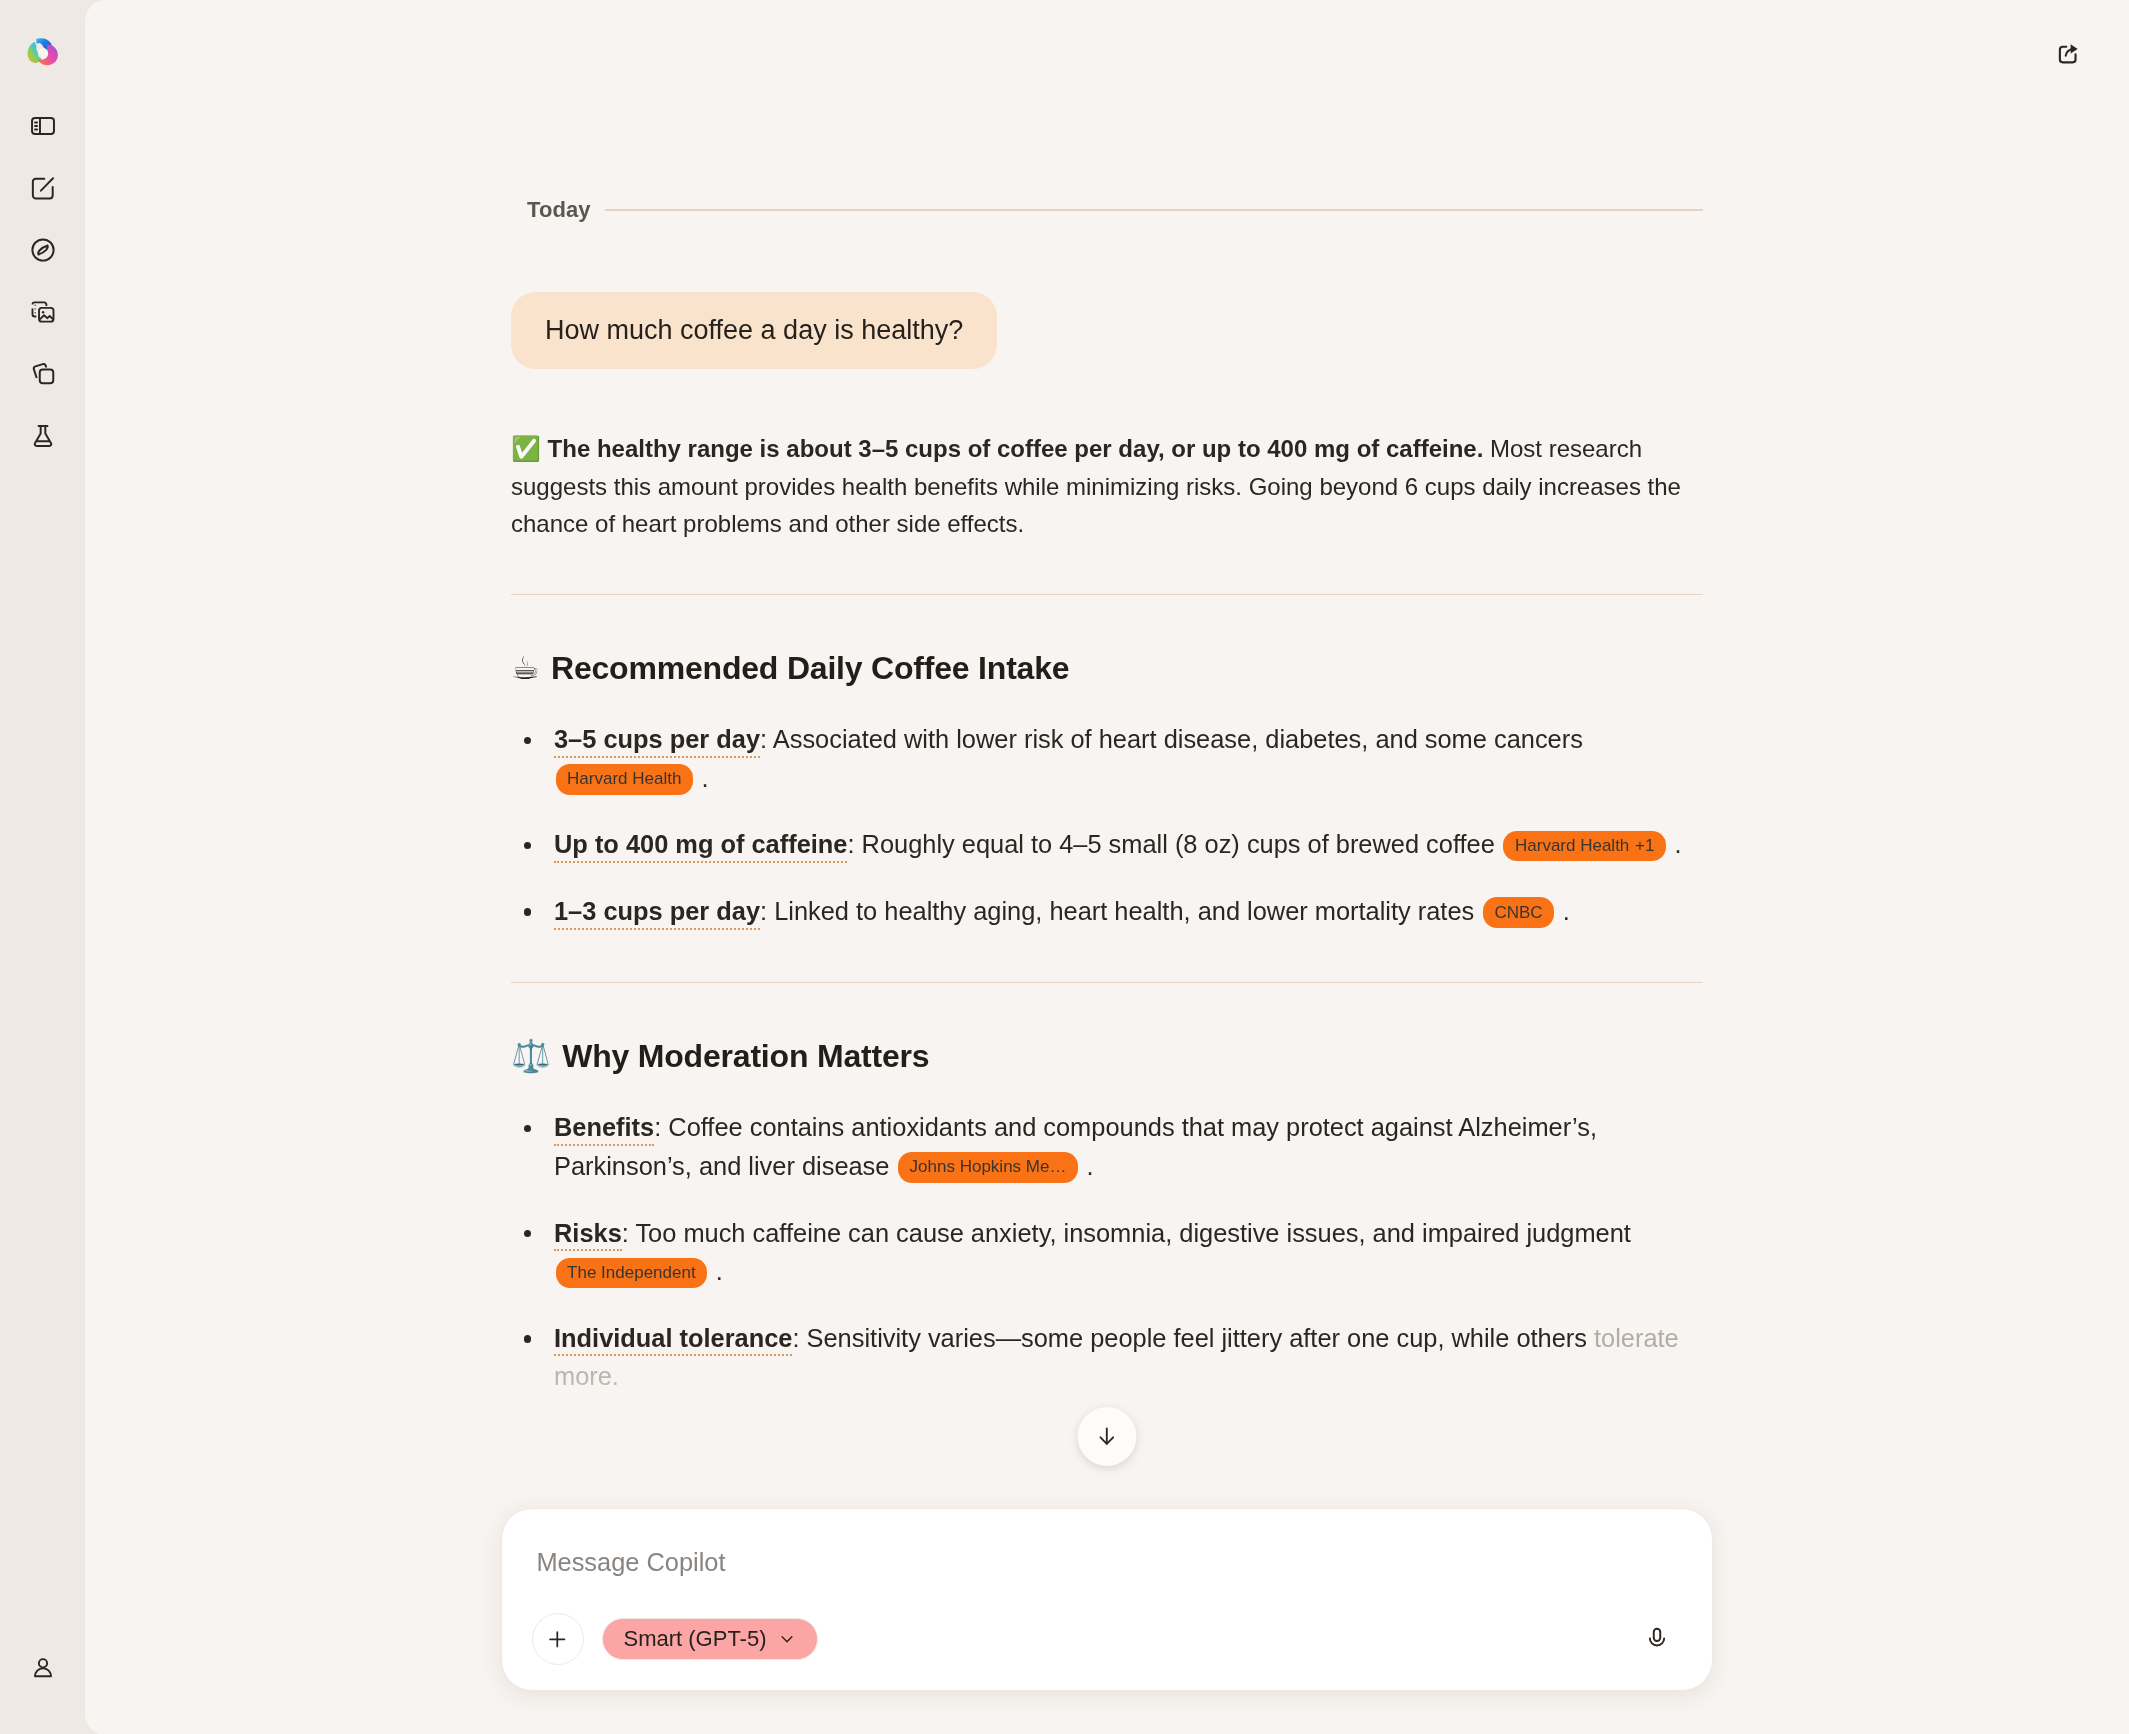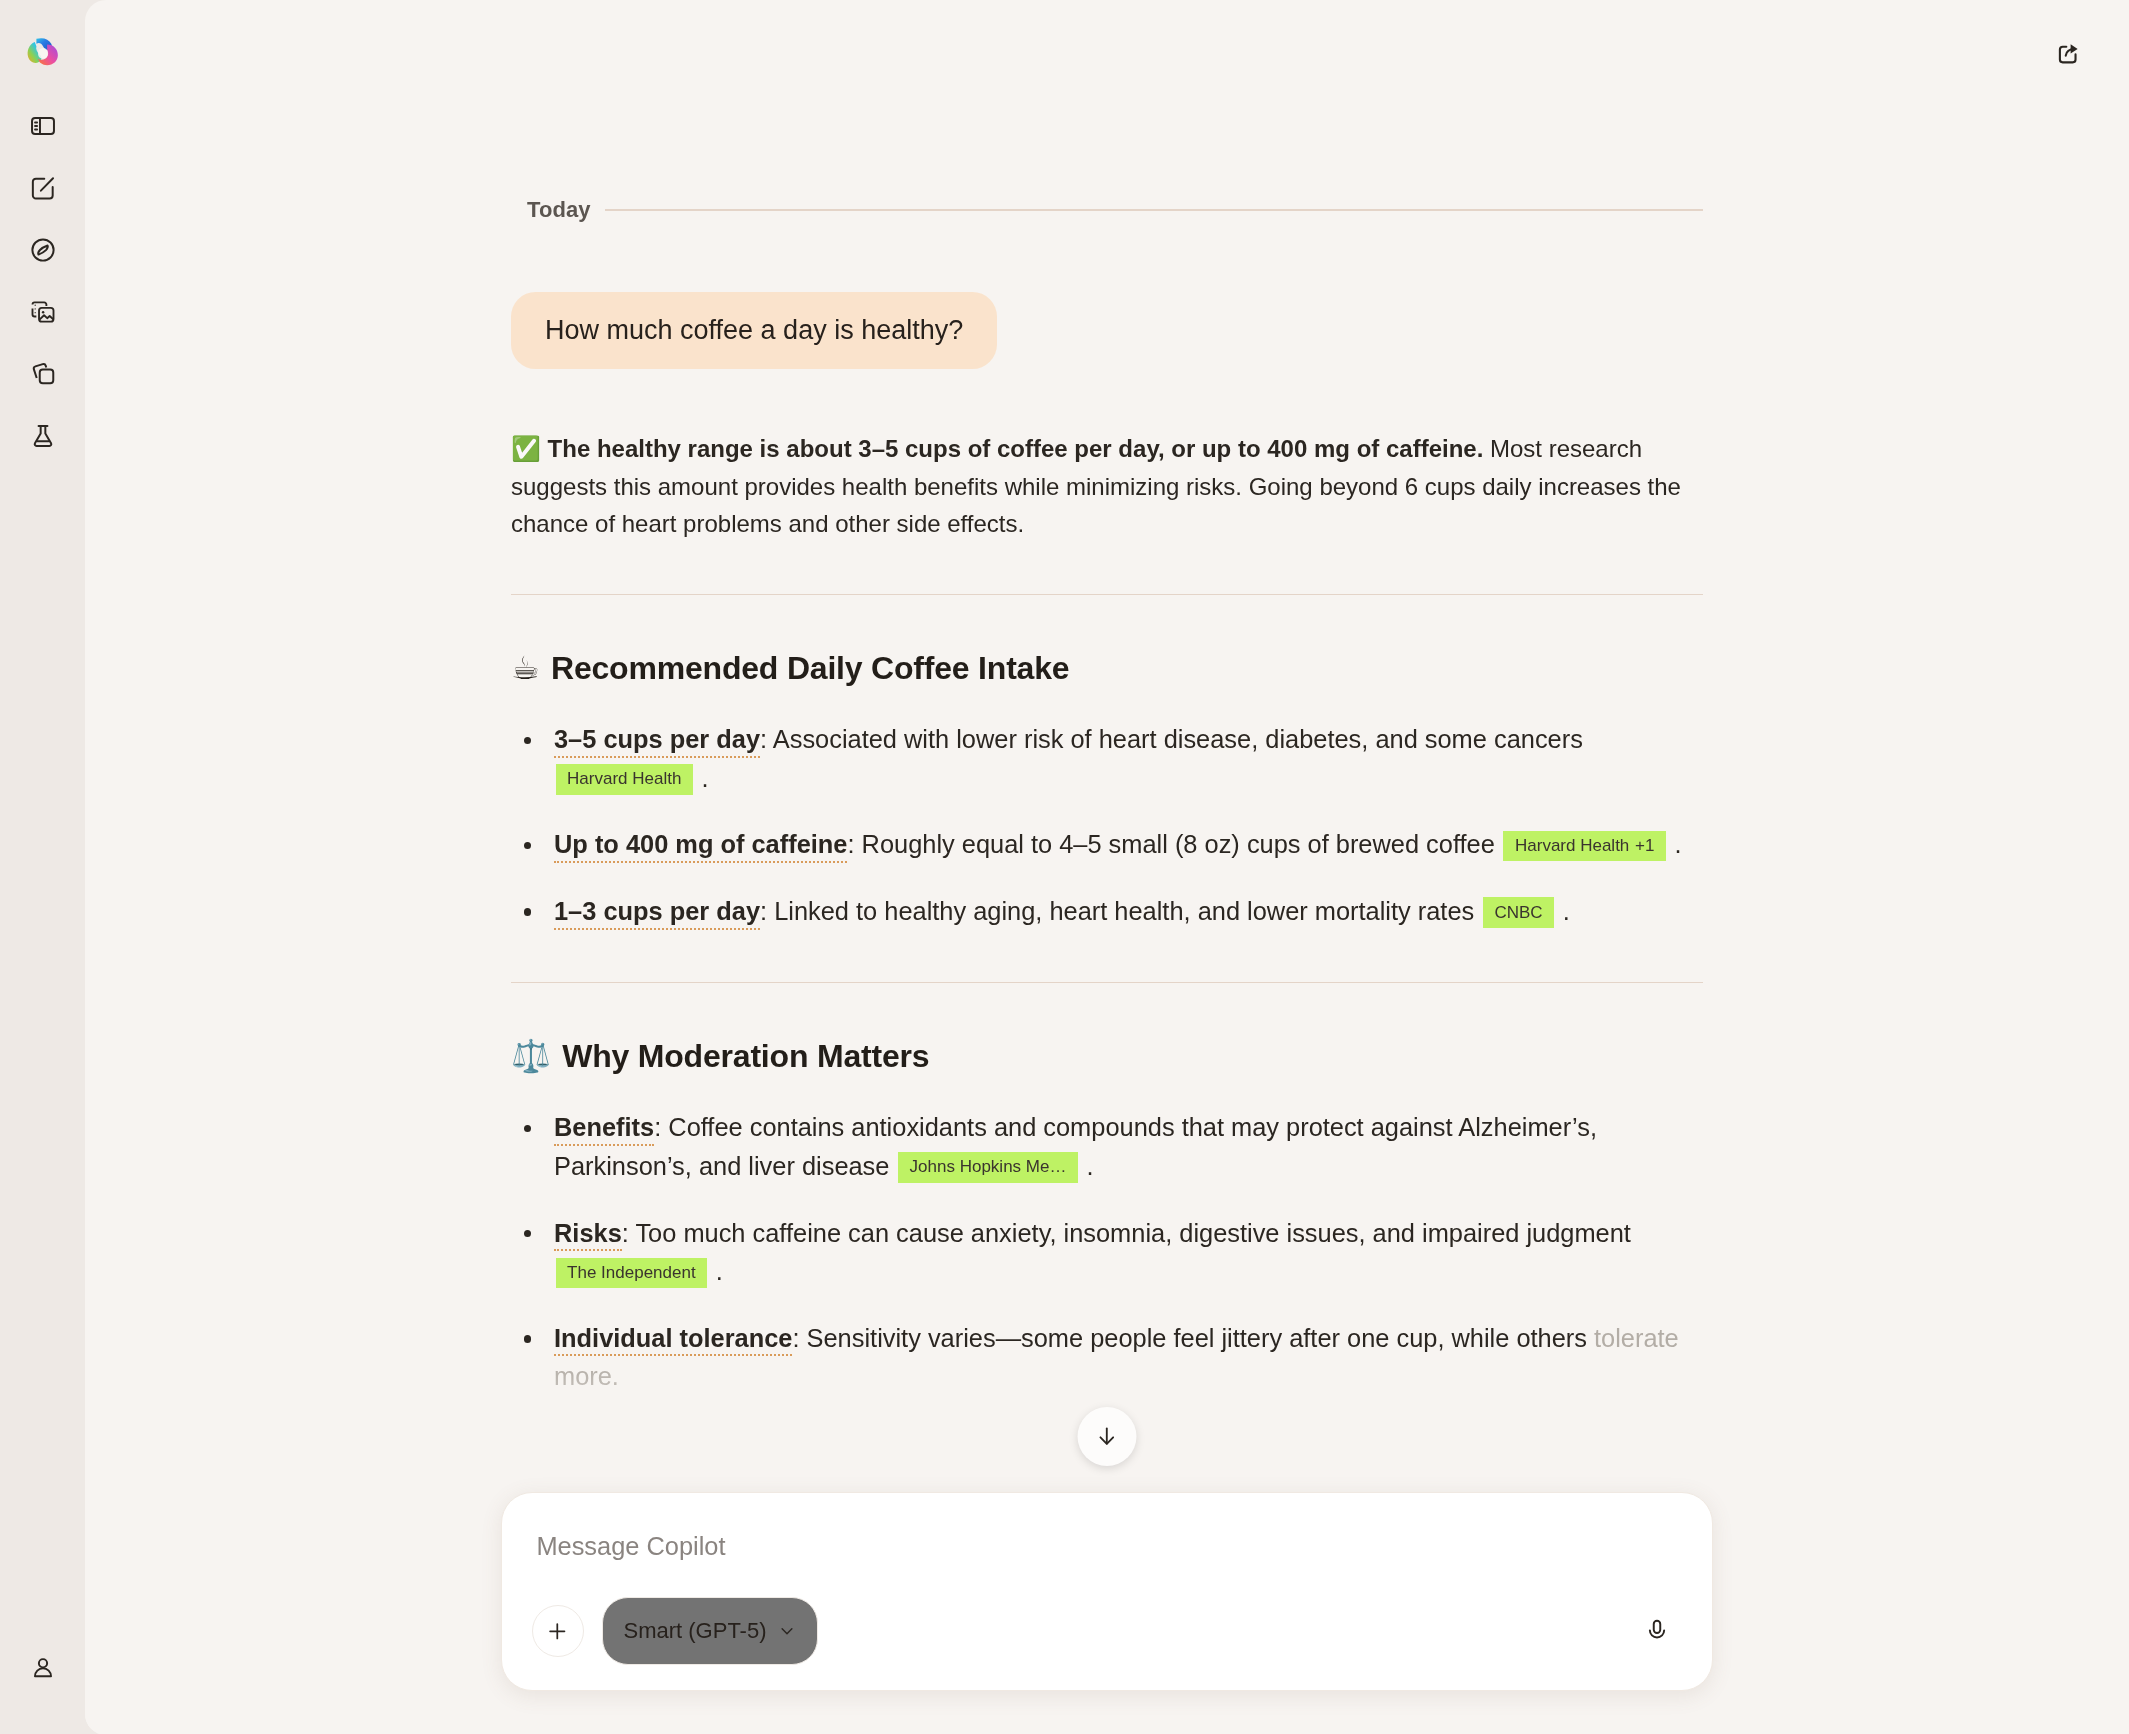--- a/index.html
+++ b/index.html
@@ -159,22 +159,22 @@
     border-radius: 50%;
     background: #2B2621;
   }
   .term {
     font-weight: 700;
     border-bottom: 2.5px dotted #D99B5A;
     padding-bottom: 2.5px;
   }
   .chip {
     display: inline-block;
-    background: #bef264;
-    border-radius: 0;
+    background: #f97316;
+    border-radius: 14px;
     padding: 4.1px 11.5px 4.9px 11.5px;
     font-size: 17px;
     color: #3A342E;
     line-height: 1.25;
     vertical-align: 2.5px;
     margin: 0 1.6px;
     white-space: nowrap;
     cursor: pointer;
   }
   .chip .plus1 { margin-left: 5.7px; }
@@ -246,25 +246,25 @@
   #plus-btn {
     width: 52px; height: 52px;
     border-radius: 50%;
     border: 1.6px solid #EFEAE5;
     background: #fff;
     display: flex; align-items: center; justify-content: center;
     cursor: pointer;
   }
   #model-pill {
     display: flex; align-items: center; gap: 11.5px;
-    height: 68px;
+    height: 42px;
     padding: 0 21px;
     border: 1.6px solid #EFEAE5;
     border-radius: 26px;
-    background: #737373;
+    background: #fca5a5;
     font-size: 22px;
     color: #27211C;
     cursor: pointer;
   }
   #mic-btn {
     margin-left: auto;
     width: 52px; height: 52px;
     display: flex; align-items: center; justify-content: center;
     border-radius: 50%;
     cursor: pointer;

